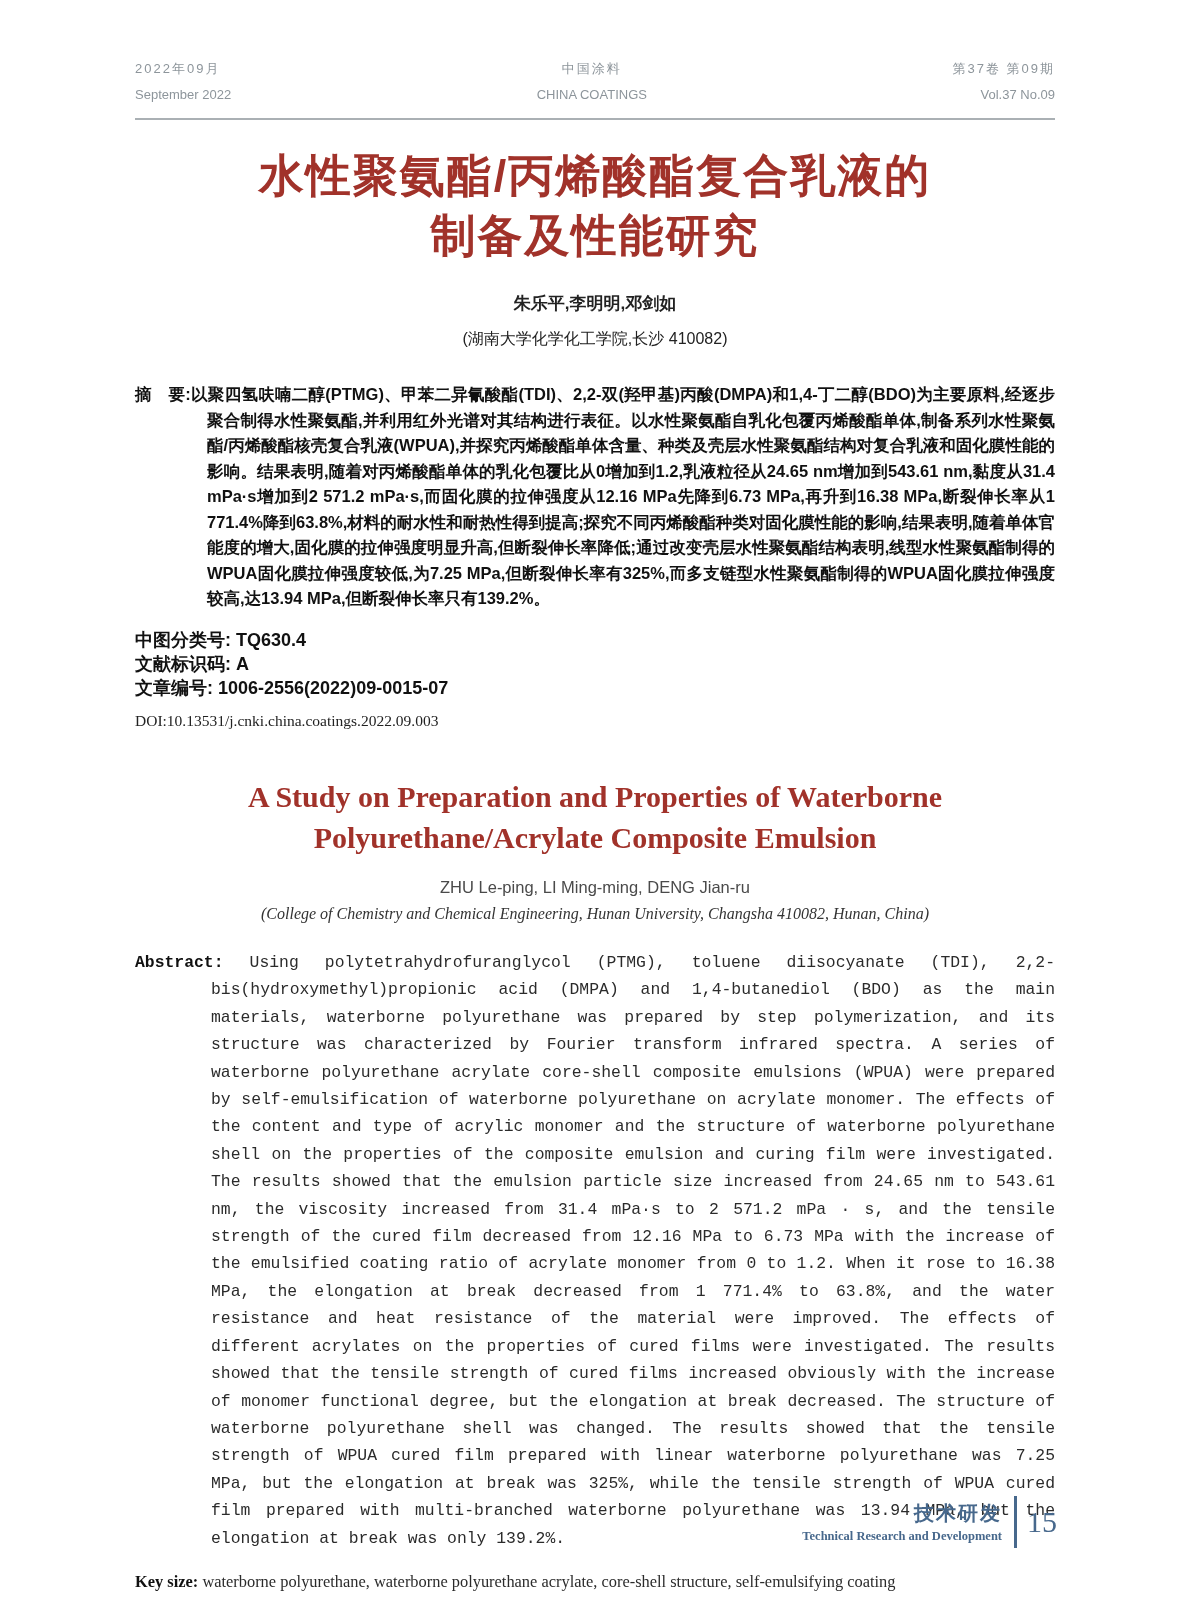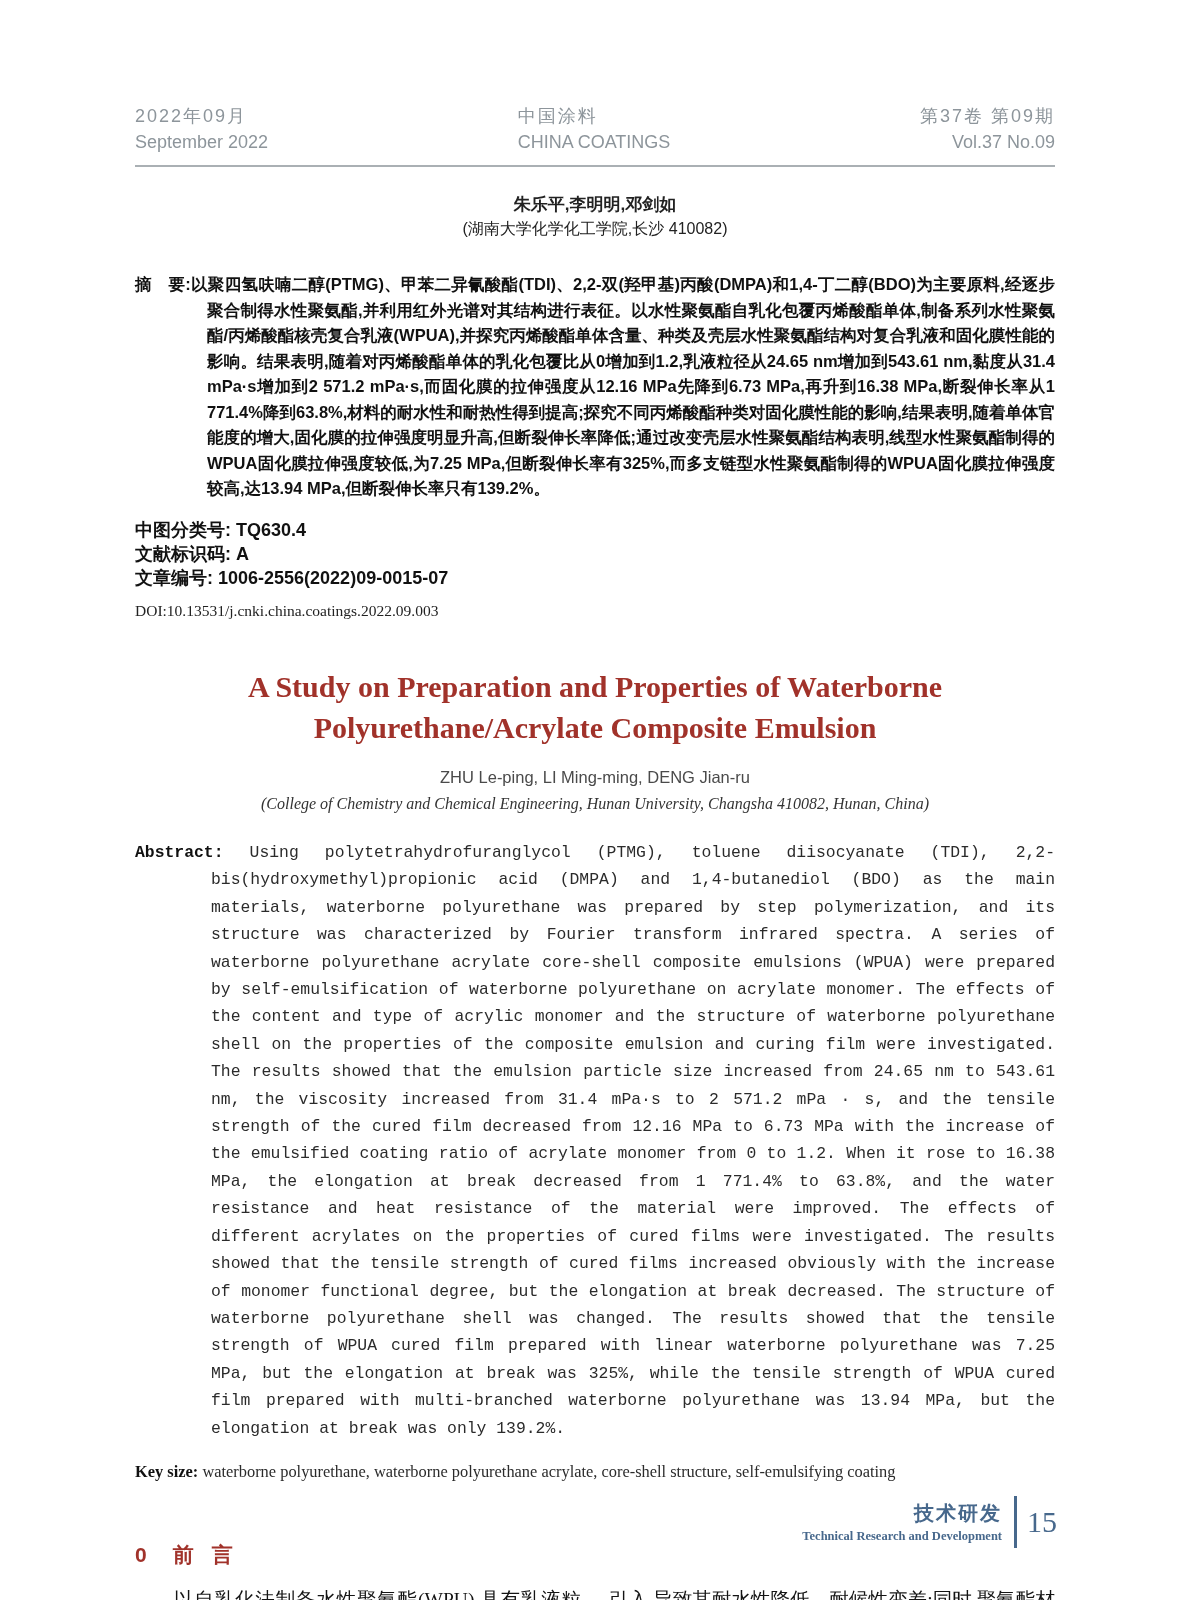--- a/index.html
+++ b/index.html
@@ -10,32 +10,32 @@
     background:#ffffff;
     font-family:"Liberation Sans","DejaVu Sans",sans-serif;
     color:#1e1e1e;
     overflow:hidden;
     box-sizing:border-box;
   }
   .content{padding:0 132px 0 135px;}
 
   
   .header{display:flex;justify-content:space-between;align-items:flex-end;
-    margin-top:56px;color:#8d959b;font-size:18px;line-height:26px;}
+    margin-top:56px;color:#8d959b;font-size:13px;line-height:26px;}
   .header .col{white-space:nowrap;}
-  .header .c-center{text-align:left;margin-top:47px;}
+  .header .c-center{text-align:center;}
   .header .c-right{text-align:right;}
   .header .cjk{letter-spacing:2px;}
   .header-rule{border:none;border-top:2px solid #aab0b4;margin:10px 0 0 0;}
 
   
   .title-cn{margin-top:26px;text-align:center;color:#a1322a;
     font-weight:bold;font-size:45px;line-height:60px;letter-spacing:2px;}
   .authors-cn{margin-top:26px;text-align:center;font-size:17px;font-weight:bold;color:#222;}
-  .affil-cn{margin-top:3px;text-align:center;font-size:16px;color:#222;}
+  .affil-cn{margin-top:14px;text-align:center;font-size:16px;color:#222;}
 
   
   .abs-cn{margin-top:32px;font-size:16.5px;line-height:25.5px;font-weight:600;
     color:#111;text-align:justify;padding-left:72px;text-indent:-72px;}
   .abs-cn .lab{font-weight:700;}
   .kw-cn{margin-top:4px;font-size:16.5px;line-height:25.5px;font-weight:600;color:#111;}
   .kw-cn .lab{font-weight:700;}
 
   .meta-row{display:flex;margin-top:16px;font-size:18px;font-weight:600;color:#111;flex-direction:column;}
   .meta-row .m1{width:340px;}
@@ -97,20 +97,24 @@
         <div class="cjk">中国涂料</div>
         <div>CHINA COATINGS</div>
       </div>
       <div class="col c-right">
         <div class="cjk">第37卷 第09期</div>
         <div>Vol.37 No.09</div>
       </div>
     </div>
     <hr class="header-rule">
 
+    <div class="title-cn">
+      <div>水性聚氨酯/丙烯酸酯复合乳液的</div>
+      <div>制备及性能研究</div>
+    </div>
     <div class="authors-cn">朱乐平,李明明,邓剑如</div>
     <div class="affil-cn">(湖南大学化学化工学院,长沙 410082)</div>
 
     <p class="abs-cn"><span class="lab">摘　要:</span><span>以聚四氢呋喃二醇(PTMG)、甲苯二异氰酸酯(TDI)、2,2-双(羟甲基)丙酸(DMPA)和1,4-丁二醇(BDO)为主要原料,经逐步聚合制得水性聚氨酯,并利用红外光谱对其结构进行表征。以水性聚氨酯自乳化包覆丙烯酸酯单体,制备系列水性聚氨酯/丙烯酸酯核壳复合乳液(WPUA),并探究丙烯酸酯单体含量、种类及壳层水性聚氨酯结构对复合乳液和固化膜性能的影响。结果表明,随着对丙烯酸酯单体的乳化包覆比从0增加到1.2,乳液粒径从24.65 nm增加到543.61 nm,黏度从31.4 mPa·s增加到2 571.2 mPa·s,而固化膜的拉伸强度从12.16 MPa先降到6.73 MPa,再升到16.38 MPa,断裂伸长率从1 771.4%降到63.8%,材料的耐水性和耐热性得到提高;探究不同丙烯酸酯种类对固化膜性能的影响,结果表明,随着单体官能度的增大,固化膜的拉伸强度明显升高,但断裂伸长率降低;通过改变壳层水性聚氨酯结构表明,线型水性聚氨酯制得的WPUA固化膜拉伸强度较低,为7.25 MPa,但断裂伸长率有325%,而多支链型水性聚氨酯制得的WPUA固化膜拉伸强度较高,达13.94 MPa,但断裂伸长率只有139.2%。</span></p>
 
     <div class="meta-row">
       <div class="m1"><span>中图分类号:</span> <span>TQ630.4</span></div>
       <div class="m2"><span>文献标识码:</span> <span>A</span></div>
       <div class="m3"><span>文章编号:</span> <span>1006-2556(2022)09-0015-07</span></div>
     </div>

